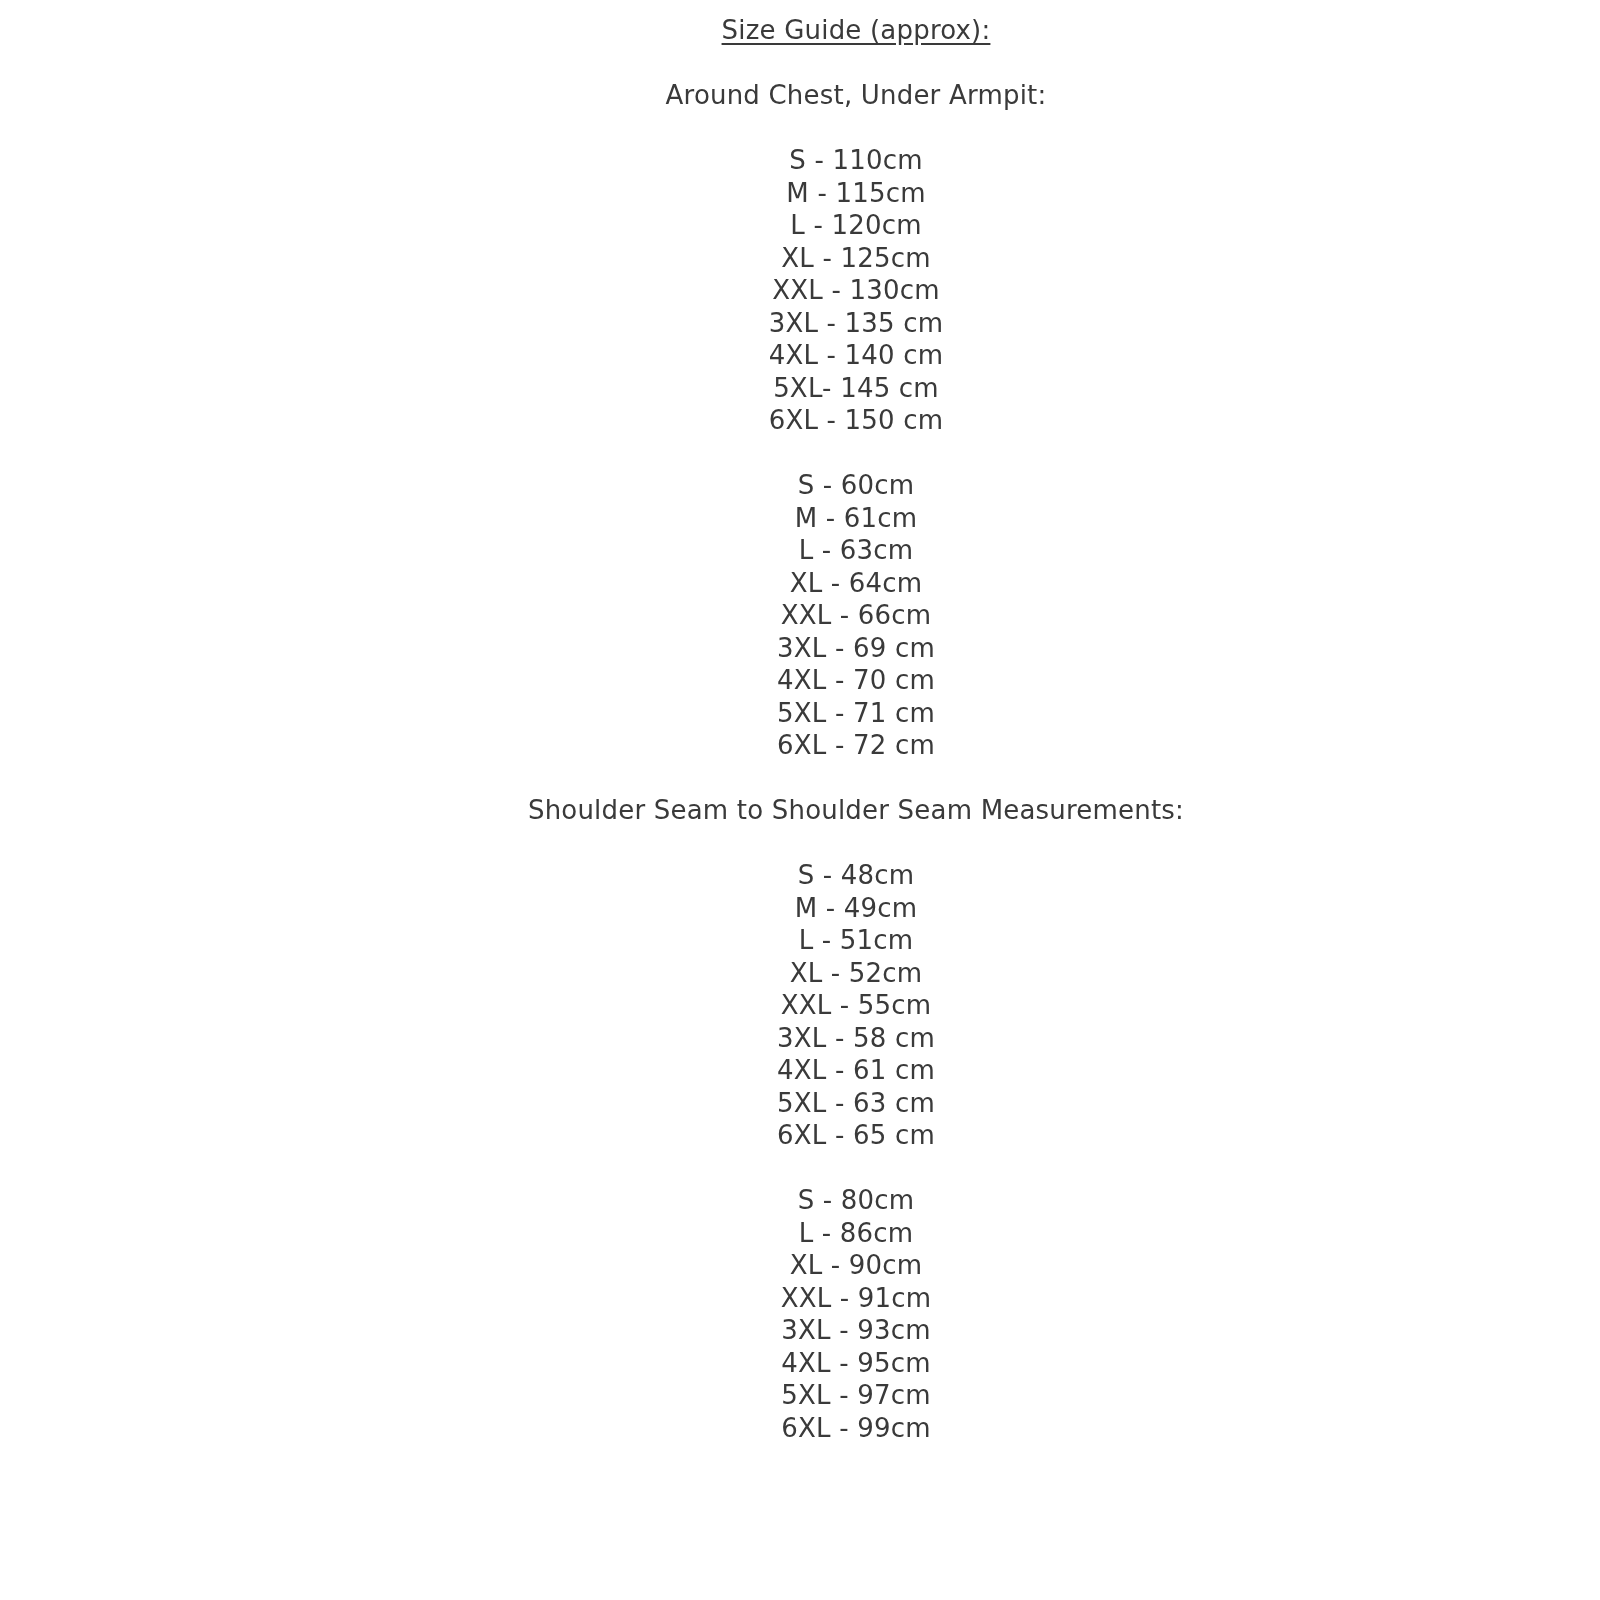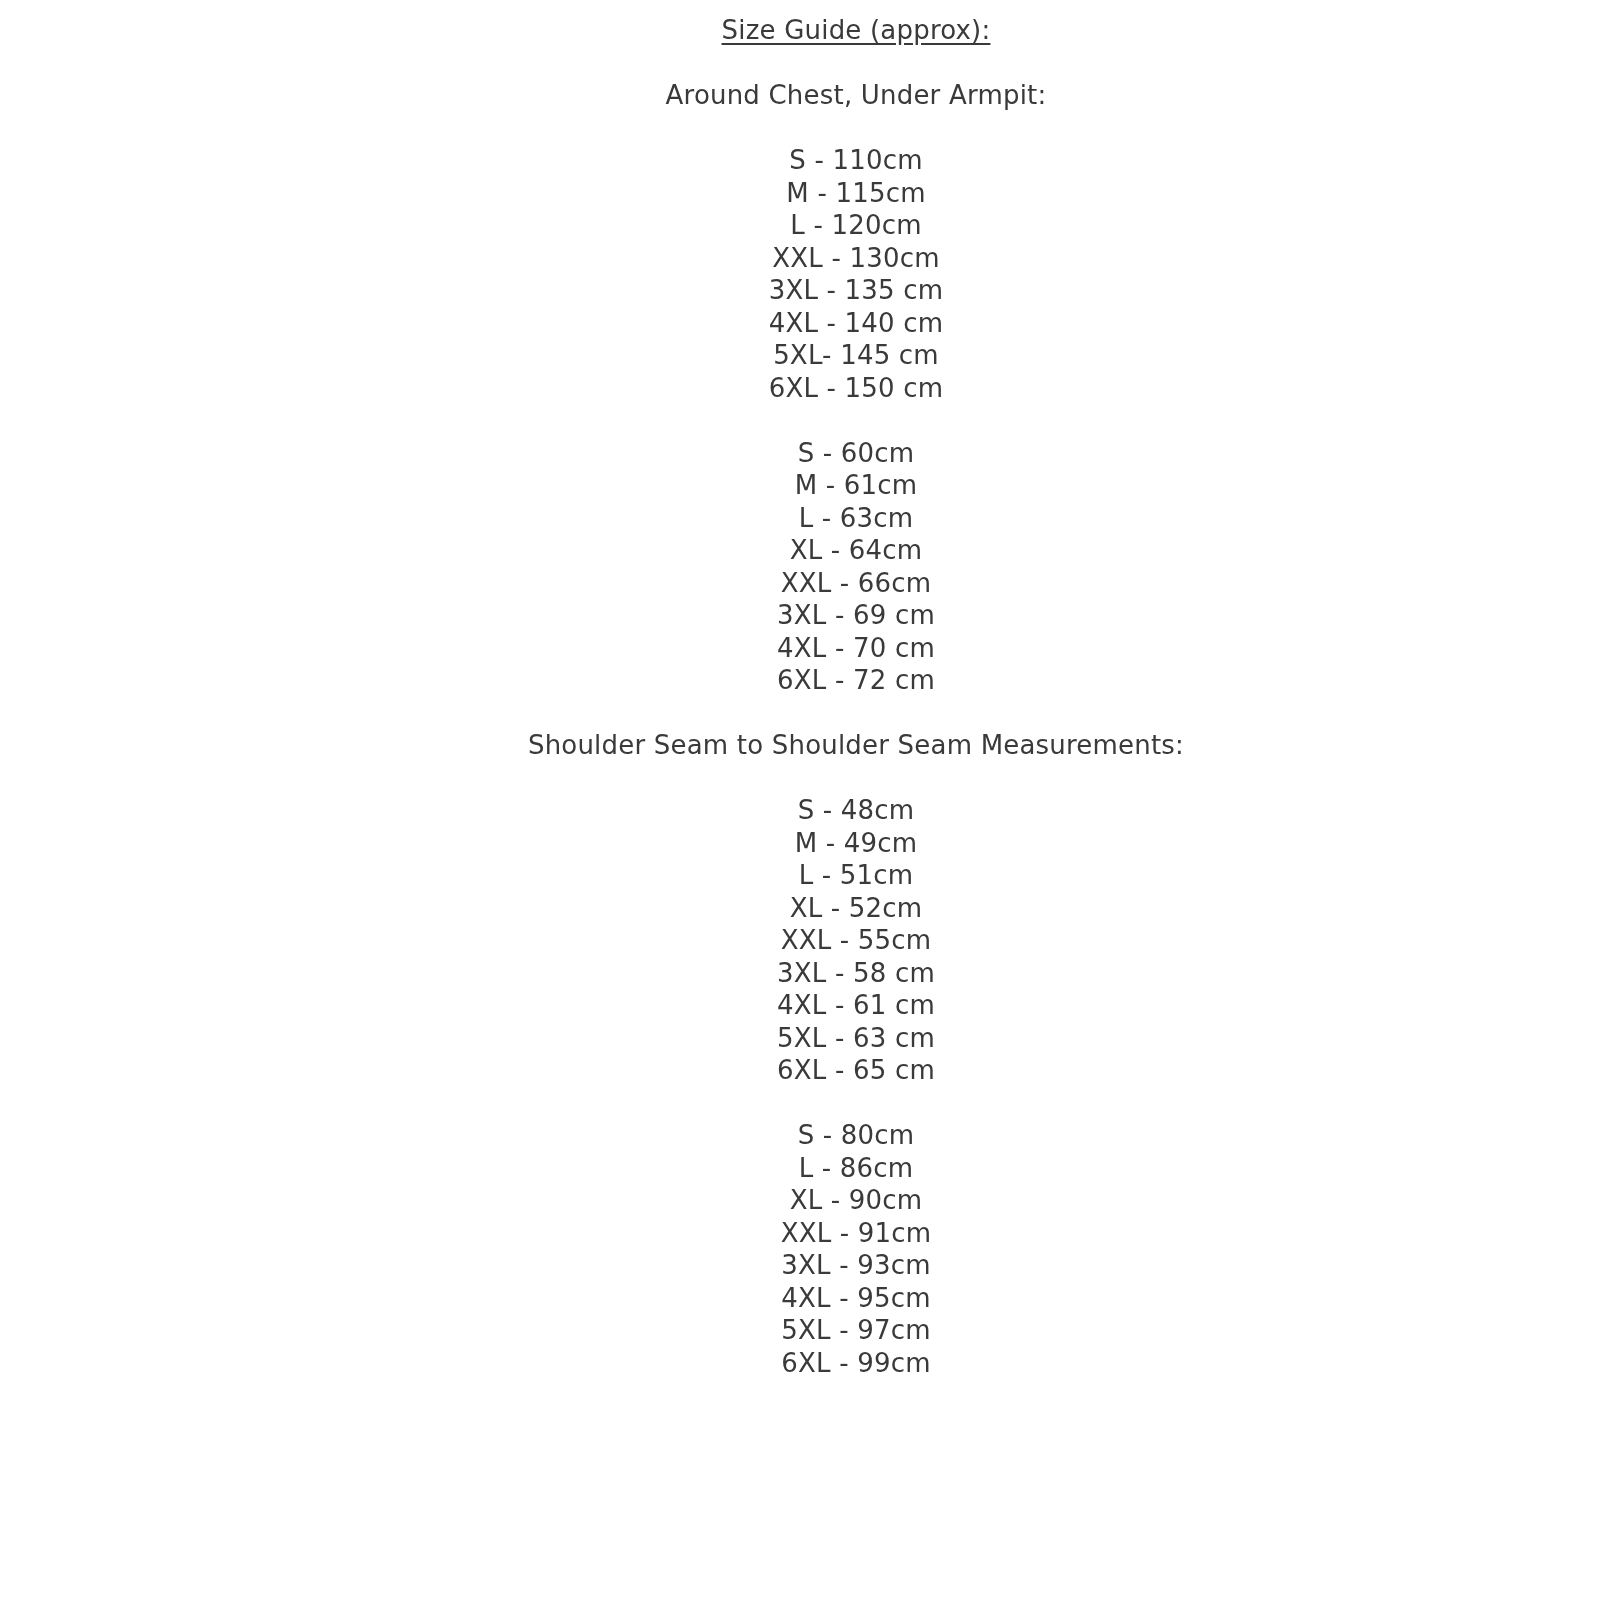--- a/index.html
+++ b/index.html
@@ -47,35 +47,37 @@
 
 <div class="doc">
 
   <div class="line title gap-below">Size Guide (approx):</div>
 
   <div class="section">
     <div class="line gap-below">Around Chest, Under Armpit:</div>
     <div class="line">S - 110cm</div>
     <div class="line">M - 115cm</div>
     <div class="line">L - 120cm</div>
+    <div class="line">XL - 125cm</div>
     <div class="line">XXL - 130cm</div>
     <div class="line">3XL - 135 cm</div>
     <div class="line">4XL - 140 cm</div>
     <div class="line">5XL- 145 cm</div>
     <div class="line">6XL - 150 cm</div>
   </div>
 
   <div class="section">
     <div class="line">S - 60cm</div>
     <div class="line">M - 61cm</div>
     <div class="line">L - 63cm</div>
     <div class="line">XL - 64cm</div>
     <div class="line">XXL - 66cm</div>
     <div class="line">3XL - 69 cm</div>
     <div class="line">4XL - 70 cm</div>
+    <div class="line">5XL - 71 cm</div>
     <div class="line">6XL - 72 cm</div>
   </div>
 
   <div class="section">
     <div class="line gap-below">Shoulder Seam to Shoulder Seam Measurements:</div>
     <div class="line">S - 48cm</div>
     <div class="line">M - 49cm</div>
     <div class="line">L - 51cm</div>
     <div class="line">XL - 52cm</div>
     <div class="line">XXL - 55cm</div>

